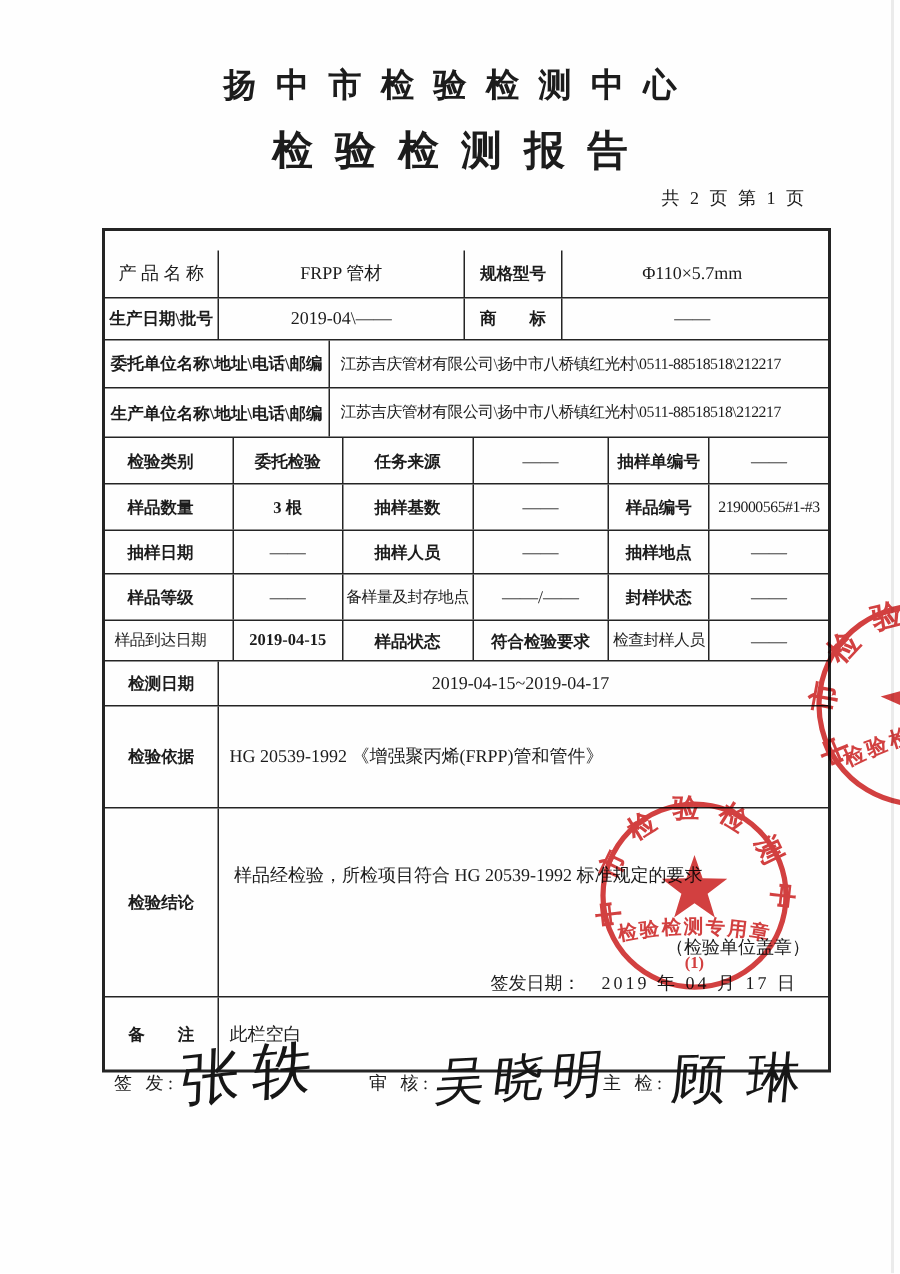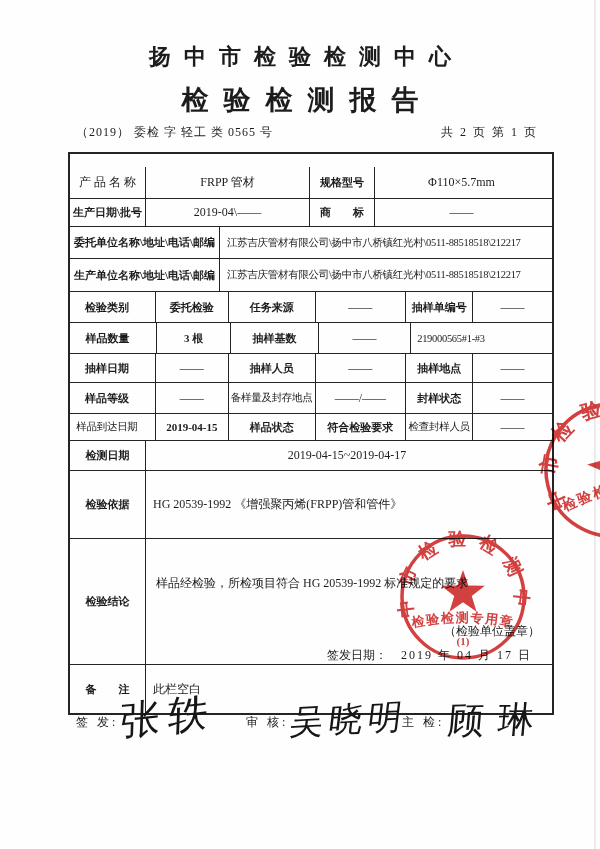--- a/index.html
+++ b/index.html
@@ -53,21 +53,20 @@
   .l3{left:402px;top:714px;}
 </style>
 </head>
 <body>
 
 <div class="page">
   <div class="edge-shade"></div>
 
   <div class="org-title">扬中市检验检测中心</div>
   <div class="doc-title">检验检测报告</div>
-  <div class="ref-no">（2019） 委检 字 轻工 类 0565 号</div>
   <div class="page-no">共 2 页 第 1 页</div>
 
   <div class="tbl">
 
     <div class="row first" style="height:31px">
       <div class="cell cfirst c75">产 品 名 称</div>
       <div class="cell c164">FRPP 管材</div>
       <div class="cell c65 sm">规格型号</div>
       <div class="cell c174">Φ110×5.7mm</div>
     </div>
@@ -96,20 +95,21 @@
       <div class="cell c92">——</div>
       <div class="cell c68 sm">抽样单编号</div>
       <div class="cell c81">——</div>
     </div>
 
     <div class="row" style="height:30px">
       <div class="cell cfirst c75 sm">样品数量</div>
       <div class="cell c74 sm">3 根</div>
       <div class="cell c88 sm">抽样基数</div>
       <div class="cell c92">——</div>
+      <div class="cell c68 sm">样品编号</div>
       <div class="cell c81 xs">219000565#1-#3</div>
     </div>
 
     <div class="row" style="height:28px">
       <div class="cell cfirst c75 sm">抽样日期</div>
       <div class="cell c74">——</div>
       <div class="cell c88 sm">抽样人员</div>
       <div class="cell c92">——</div>
       <div class="cell c68 sm">抽样地点</div>
       <div class="cell c81">——</div>

